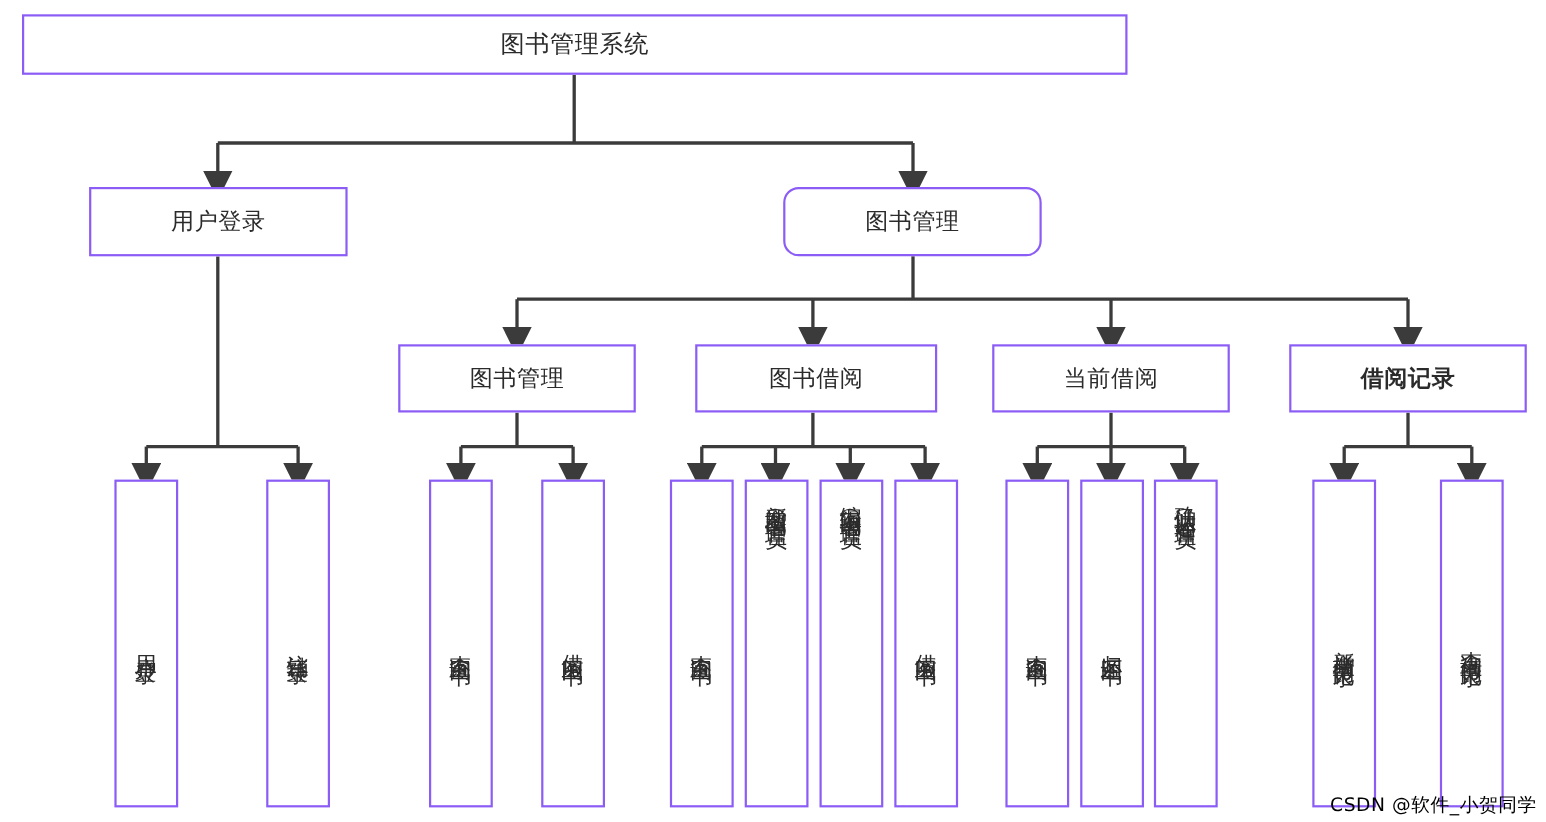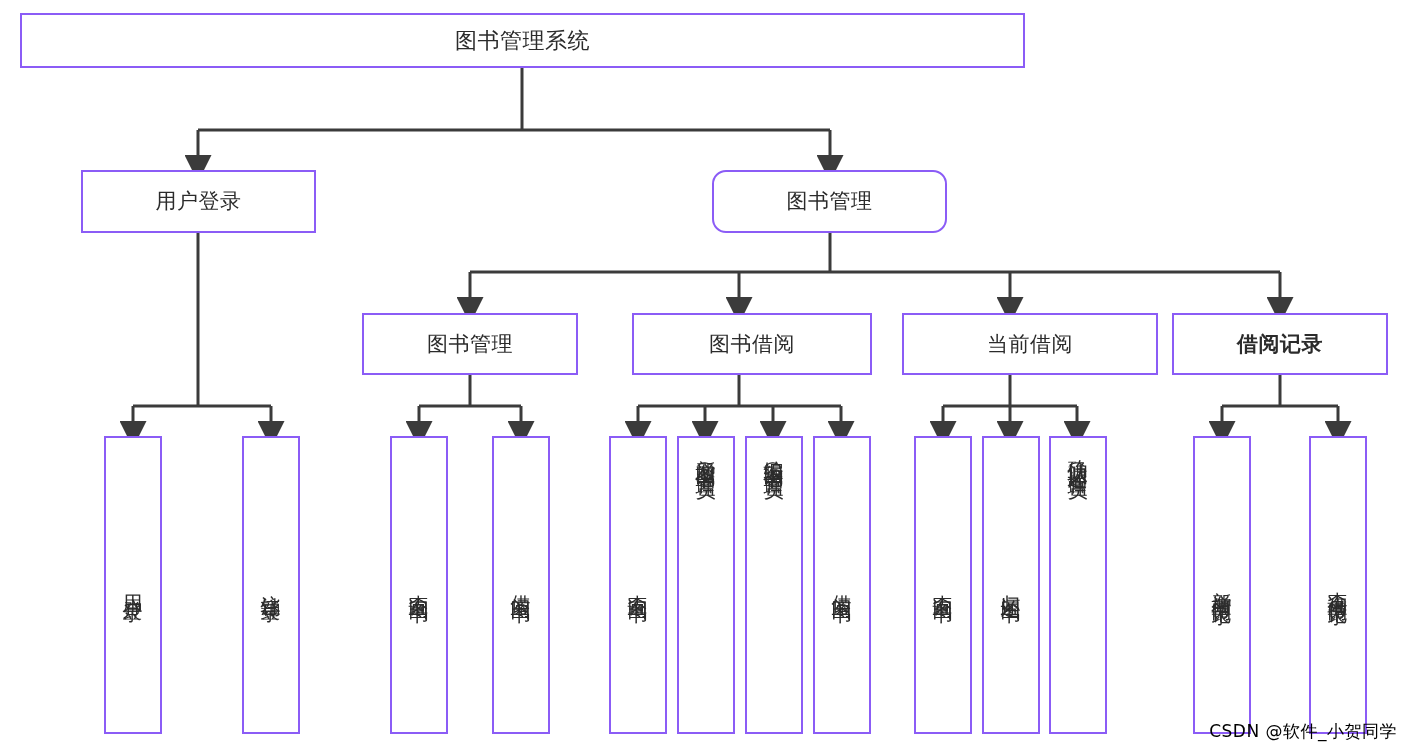--- a/index.html
+++ b/index.html
@@ -140,24 +140,24 @@
   <div class="node h-node" style="left:81px; top:170px; width:235px; height:63px;">
     <span class="lbl">用户登录</span>
   </div>
   <div class="node h-node" style="left:712px; top:170px; width:235px; height:63px;border-radius:14px;">
     <span class="lbl">图书管理</span>
   </div>
 
   <div class="node h-node" style="left:362px; top:313px; width:216px; height:62px;">
     <span class="lbl">图书管理</span>
   </div>
-  <div class="node h-node" style="left:632px; top:313px; width:240px; height:62px;">
+  <div class="node h-node" style="left:632px; top:313px; width:220px; height:62px;">
     <span class="lbl">图书借阅</span>
   </div>
-  <div class="node h-node" style="left:902px; top:313px; width:256px; height:62px;">
+  <div class="node h-node" style="left:902px; top:313px; width:216px; height:62px;">
     <span class="lbl">当前借阅</span>
   </div>
   <div class="node h-node" style="left:1172px; top:313px; width:216px; height:62px;font-weight:bold;">
     <span class="lbl">借阅记录</span>
   </div>
 
   <div class="node v-node center" style="left:104px; top:436px; width:58px; height:298px;">
     <span class="lbl">用户登录</span>
   </div>
   <div class="node v-node center" style="left:242px; top:436px; width:58px; height:298px;">

